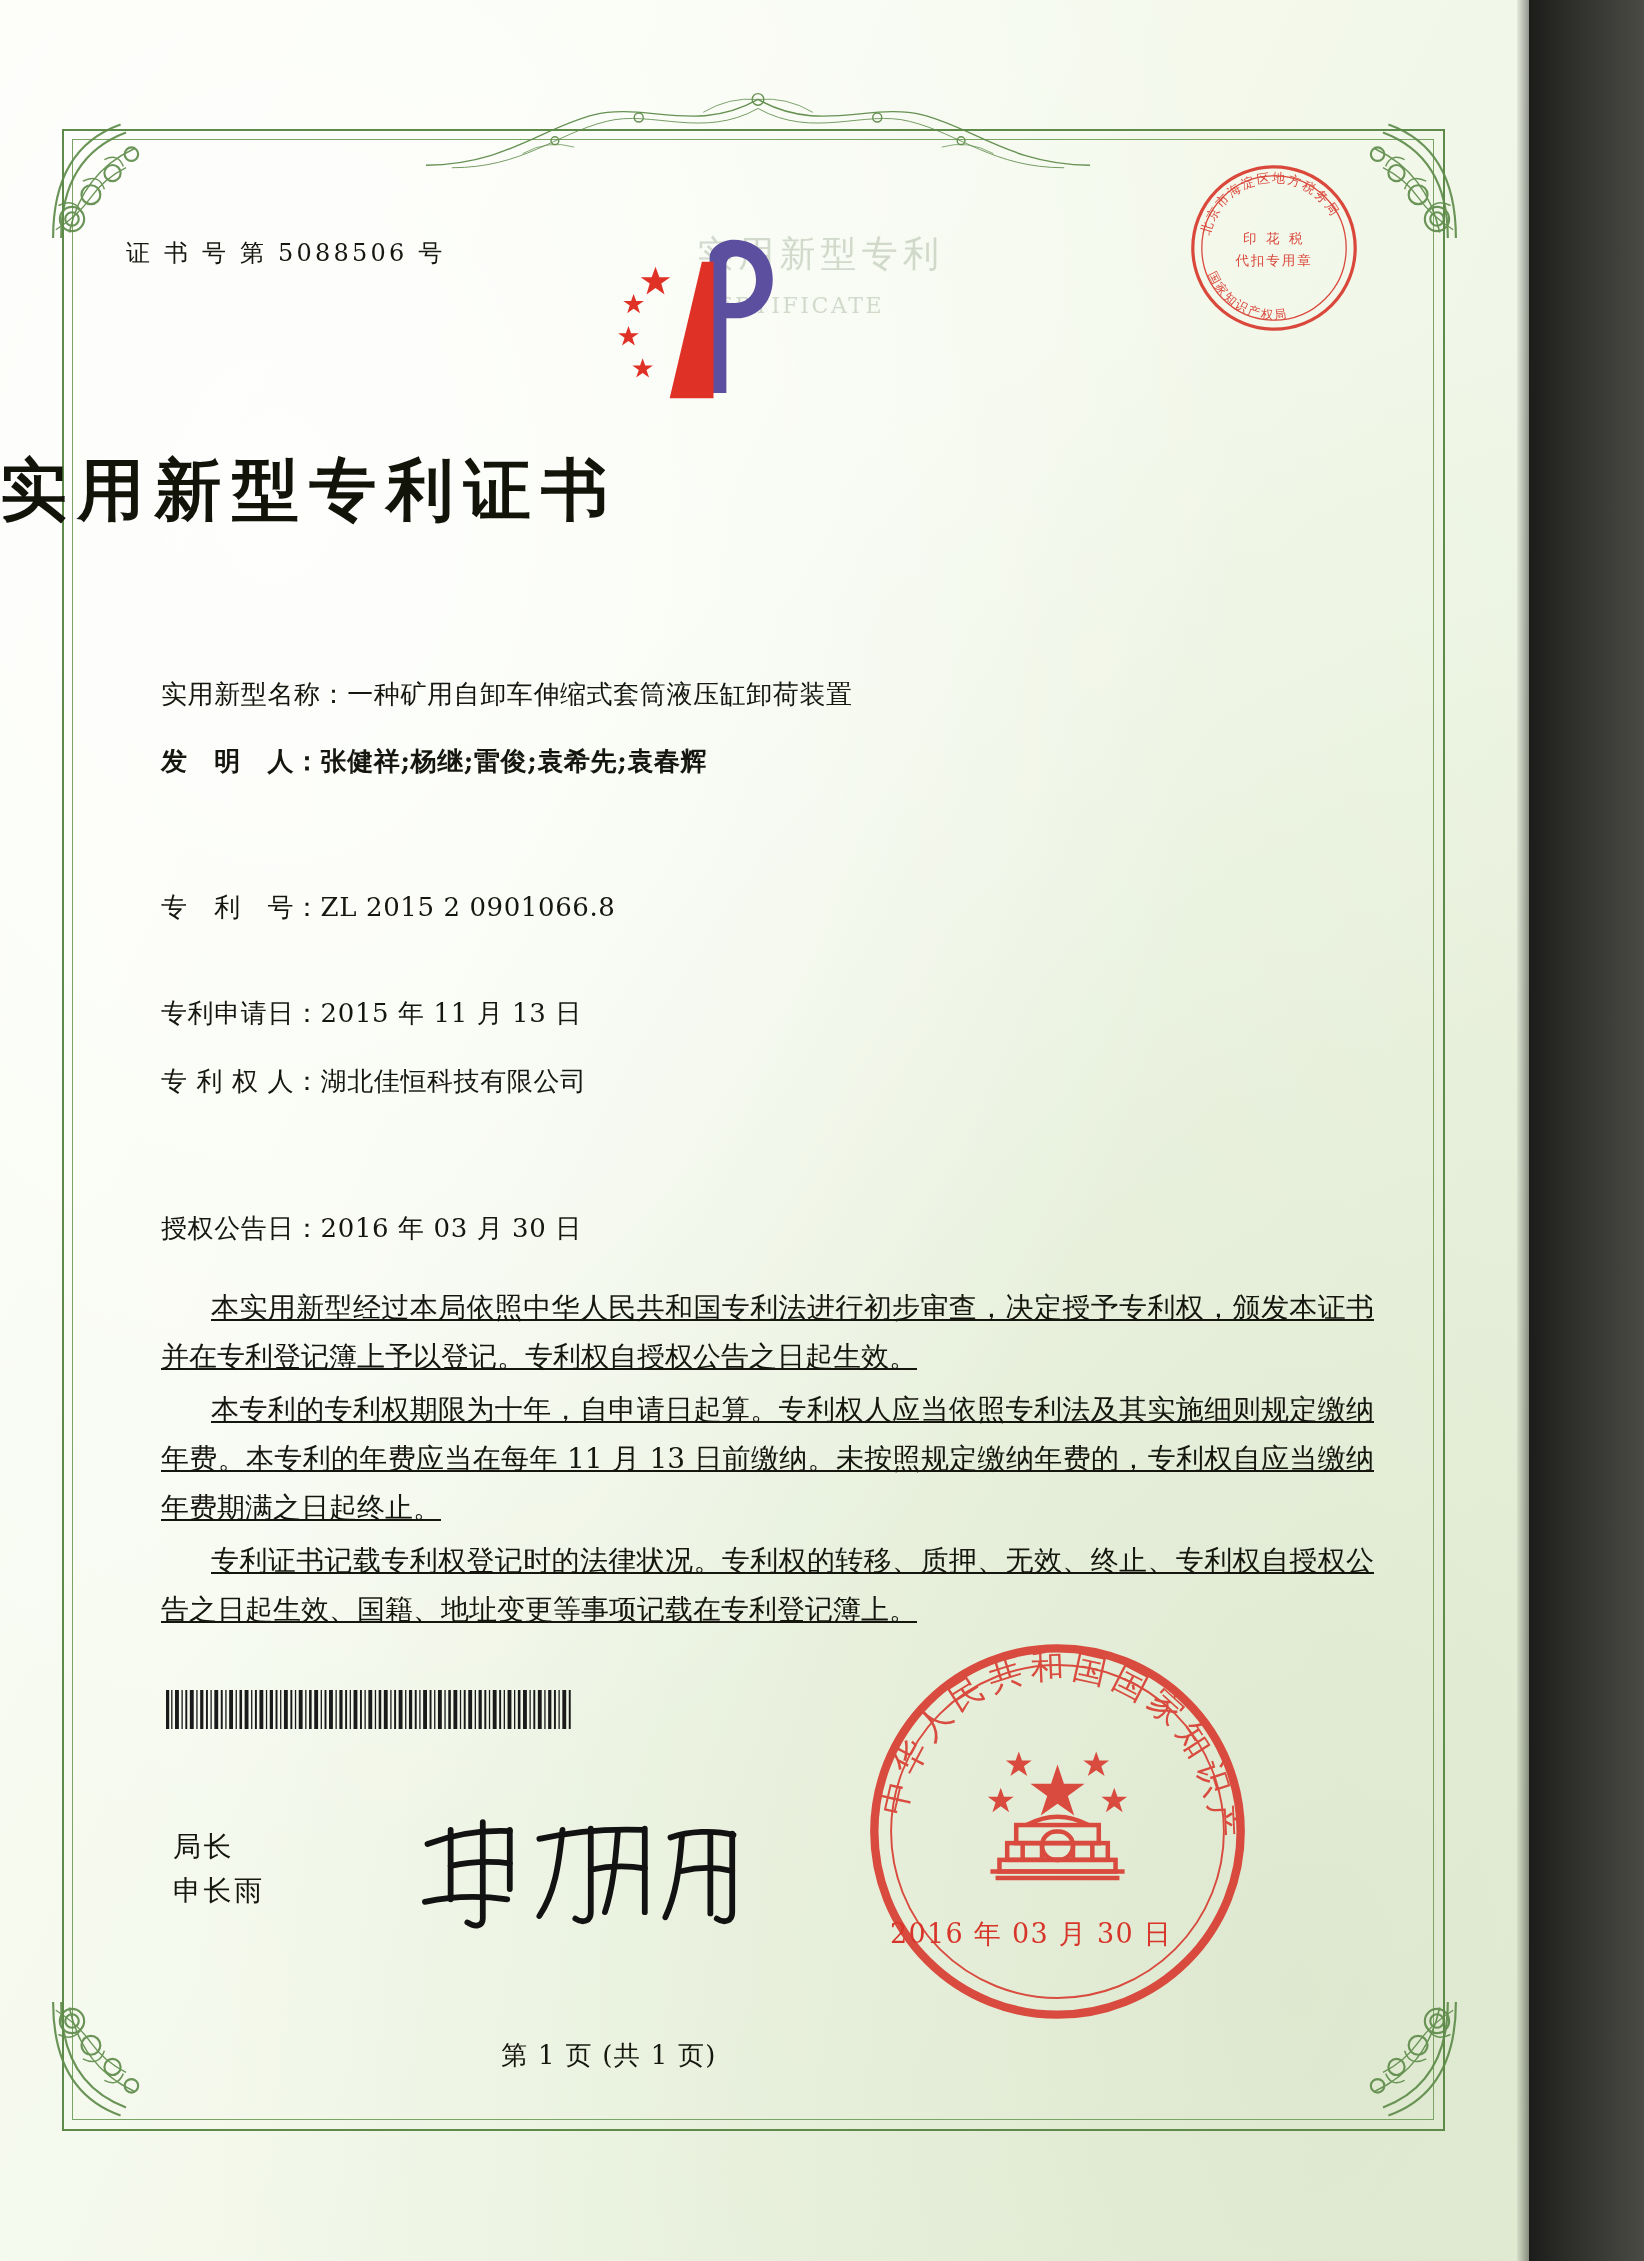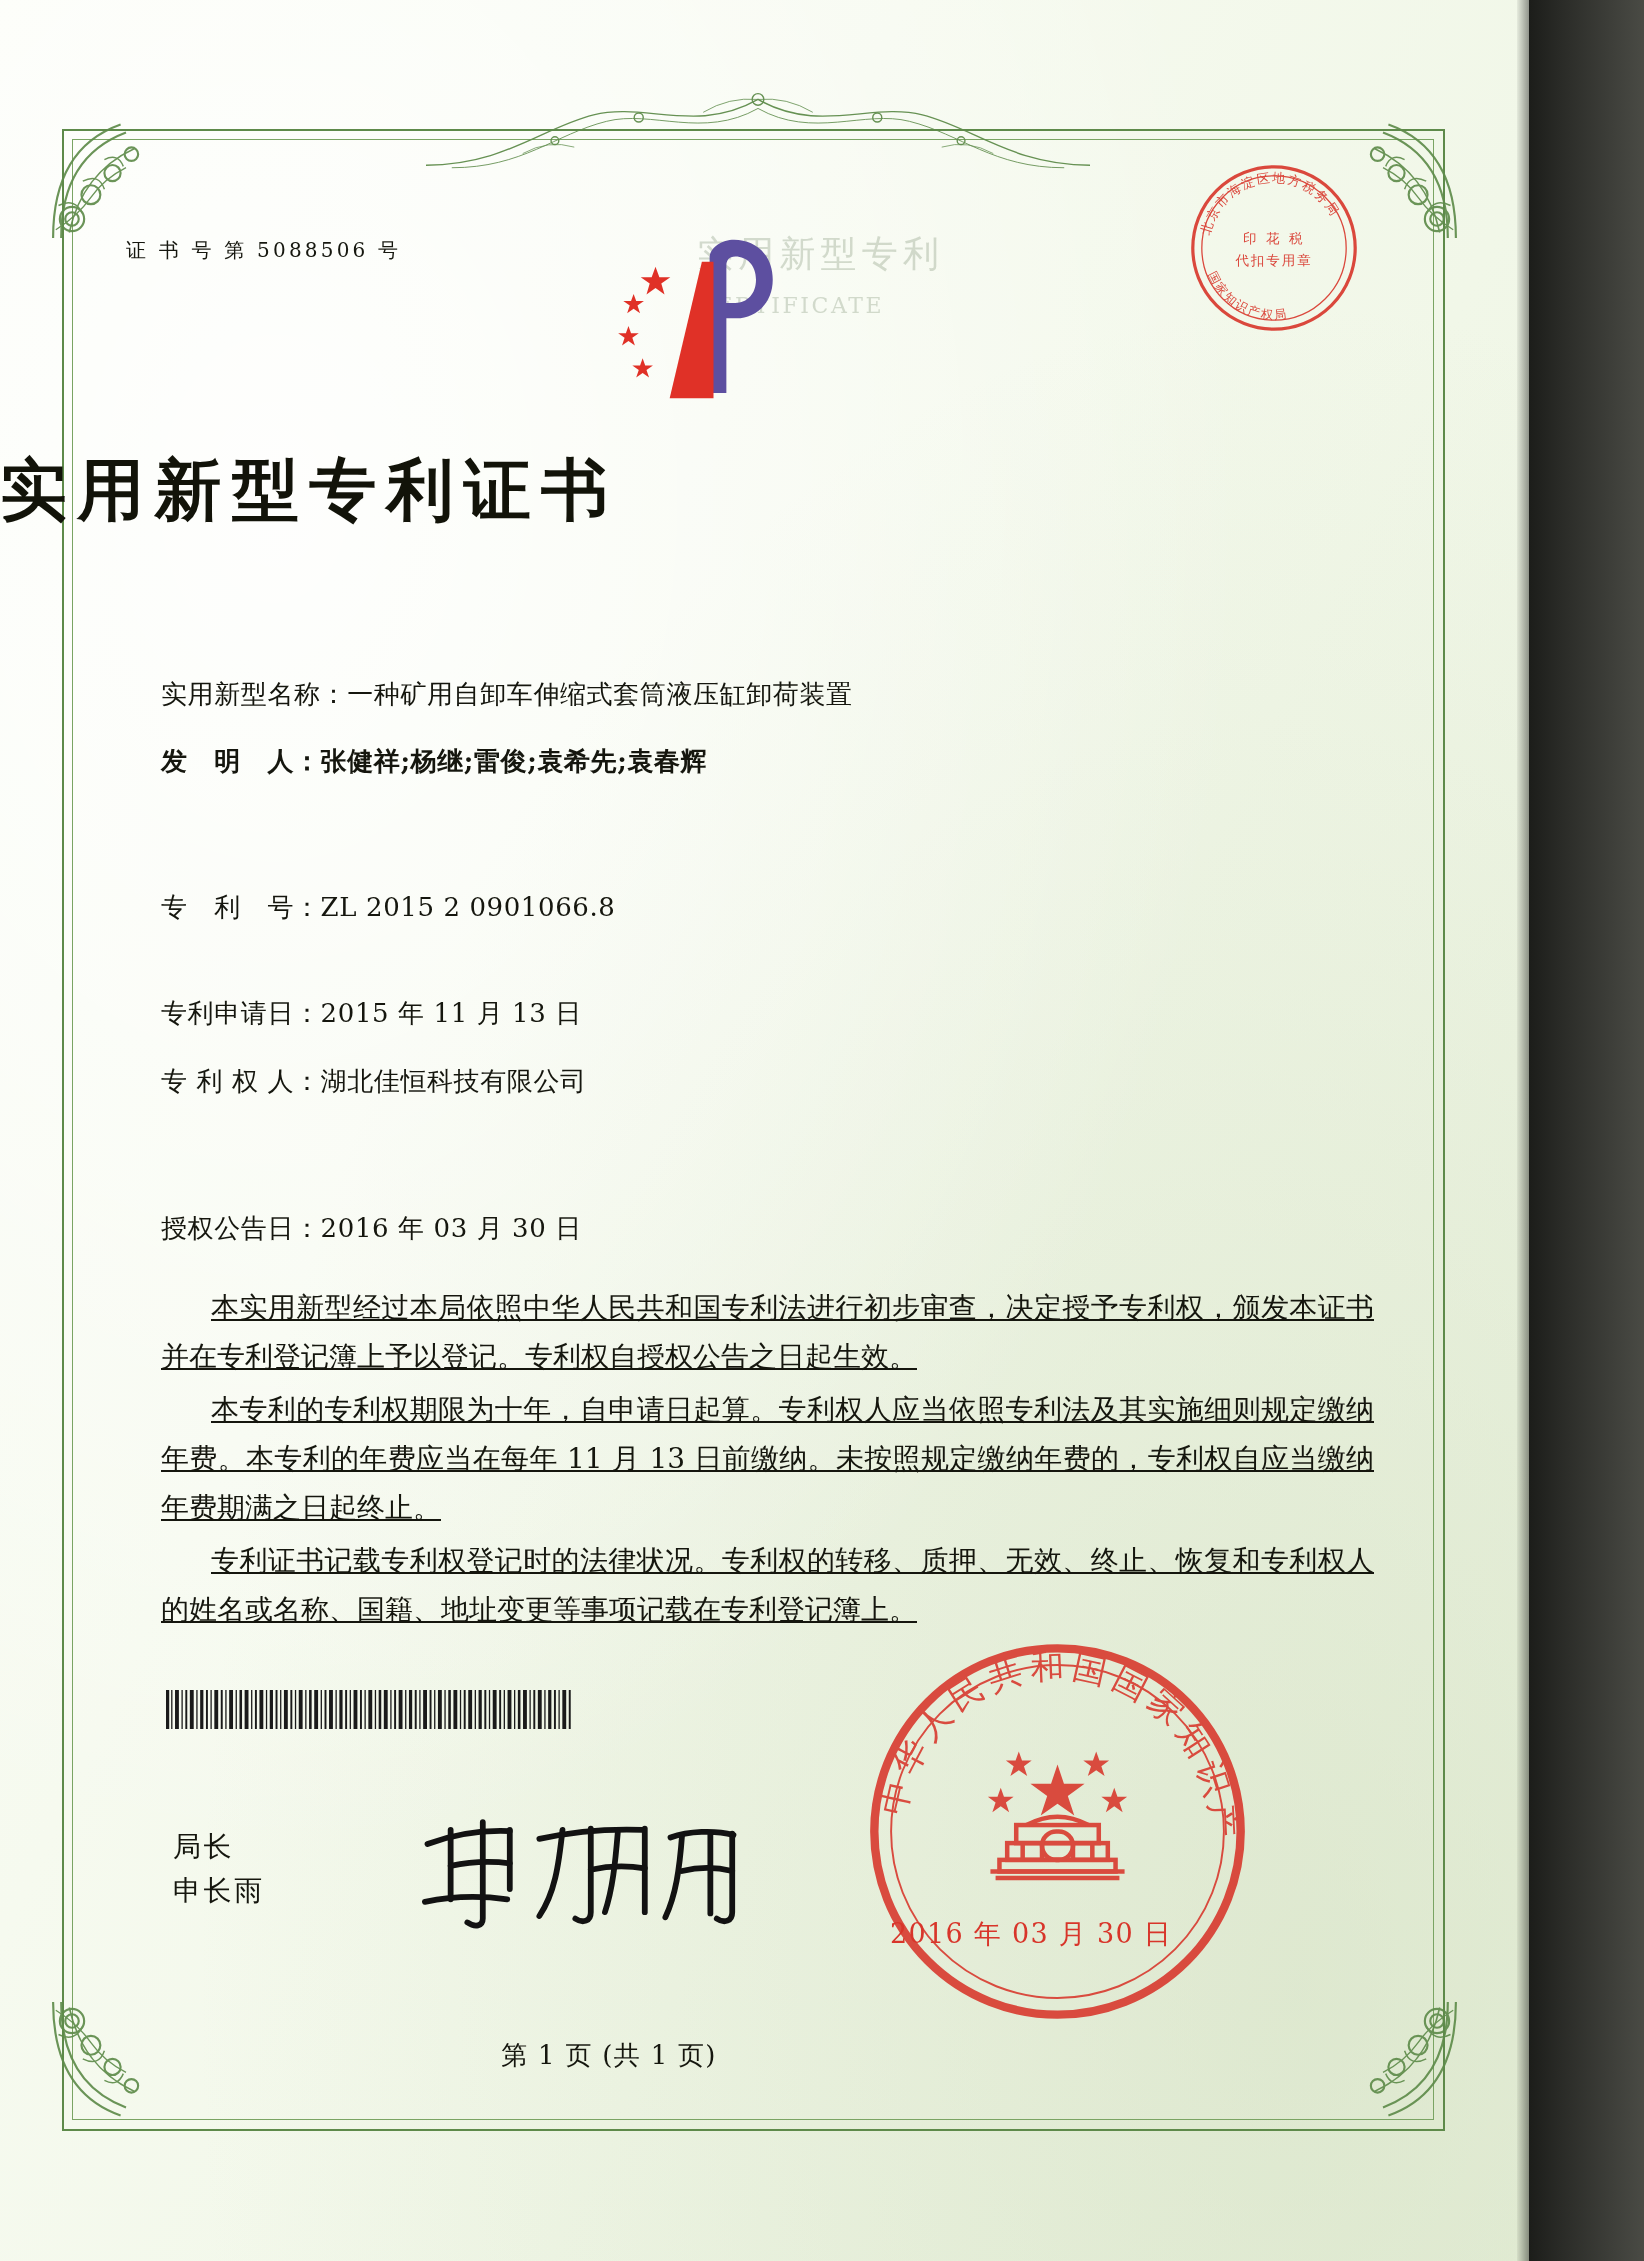--- a/index.html
+++ b/index.html
@@ -91,21 +91,21 @@
     width: 664px;
     height: 84px;
     opacity: 0.95;
   }
 
   
   #cert-no {
     position: absolute;
     left: 126px;
     top: 237px;
-    font-size: 20px;
+    font-size: 24px;
     letter-spacing: 3.2px;
     color: #16170f;
     font-family: "DejaVu Serif", "Liberation Serif", serif;
     white-space: nowrap;
   }
 
   #logo {
     position: absolute;
     left: 613px;
     top: 232px;
@@ -387,21 +387,21 @@
     <div class="field f4">
       <span class="lab">专 利 权 人：</span><span class="val">湖北佳恒科技有限公司</span>
     </div>
     <div class="field f5">
       <span class="lab">授权公告日：</span><span class="val">2016 年 03 月 30 日</span>
     </div>
 
     <div id="body-text">
       <p>本实用新型经过本局依照中华人民共和国专利法进行初步审查，决定授予专利权，颁发本证书并在专利登记簿上予以登记。专利权自授权公告之日起生效。</p>
       <p>本专利的专利权期限为十年，自申请日起算。专利权人应当依照专利法及其实施细则规定缴纳年费。本专利的年费应当在每年 11 月 13 日前缴纳。未按照规定缴纳年费的，专利权自应当缴纳年费期满之日起终止。</p>
-      <p>专利证书记载专利权登记时的法律状况。专利权的转移、质押、无效、终止、恢复和专利权人的姓名或名称、国籍、地址变更等事项记载在专利登记簿上。</p>
+      <p>专利证书记载专利权登记时的法律状况。专利权的转移、质押、无效、终止、专利权自授权公告之日起生效、国籍、地址变更等事项记载在专利登记簿上。</p>
     </div>
 
     <svg id="barcode" viewBox="0 0 630 60" preserveAspectRatio="none">
       <g fill="#1a1a1a">
         <rect x="0" y="0" width="5" height="60"></rect>
           <rect x="8" y="0" width="2" height="60"></rect>
         <rect x="14" y="0" width="6" height="60"></rect>
           <rect x="24" y="0" width="2" height="60"></rect>
         <rect x="30" y="0" width="3" height="60"></rect>
           <rect x="37" y="0" width="6" height="60"></rect>

